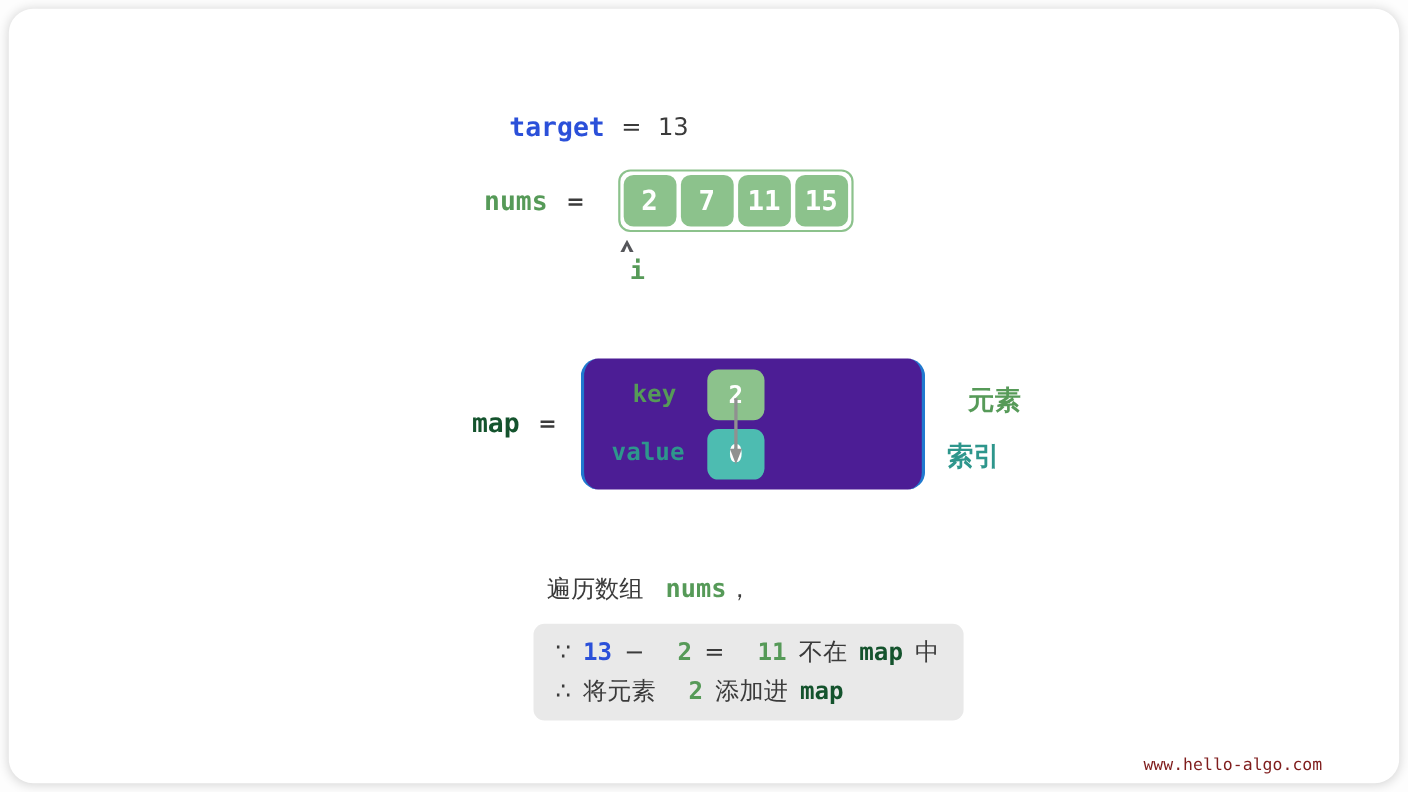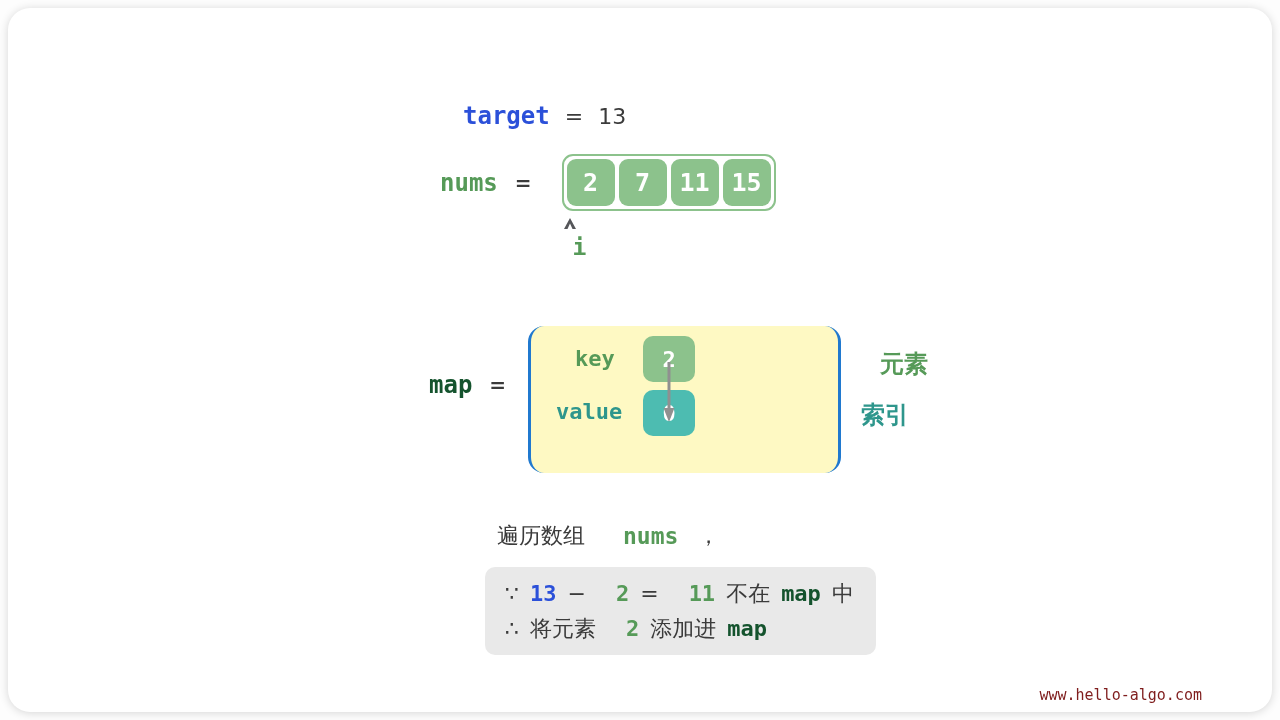--- a/index.html
+++ b/index.html
@@ -70,22 +70,22 @@
   
   .map-label-row {
     position: absolute; left: 421px; top: 363px;
     display: flex; align-items: center; gap: 17px;
   }
   .map-label-row .var-label { font-size: 24px; }
   .map-label-row .eq { font-size: 20px; font-weight: bold; }
 
   .map-box {
     position: absolute; left: 520px; top: 318px;
-    width: 313px; height: 147px;
-    background: #fef9c3;
+    width: 313px; height: 119px;
+    background: #4c1d95;
     border-left: 3px solid #2079cf;
     border-right: 3px solid #2079cf;
     border-radius: 16px;
   }
   .map-box .kv-label { position: absolute; left: 25px; font-size: 22px; }
   .map-box .key-label { top: 20px; }
   .map-box .value-label { top: 73px; }
   .kv-cell {
     position: absolute; left: 112px;
     width: 52px; height: 46px;
@@ -105,21 +105,21 @@
   }
   .kv-arrow { position: absolute; left: 129px; top: 34px; }
 
   .side-label { position: absolute; left: 853px; font-size: 24px; font-weight: bold; }
   .side-label.element { top: 340px; }
   .side-label.index   { top: 391px; }
 
   
   .caption {
     position: absolute; left: 489px; top: 513px;
-    display: flex; align-items: center; gap: 19px;
+    display: flex; align-items: center; gap: 1px;
     font-size: 22px;
   }
   .caption .mono { font-size: 23px; }
 
   
   .note-box {
     position: absolute; left: 477px; top: 559px;
     width: 391px; height: 88px;
     background: #e9e9e9;
     border-radius: 10px;

